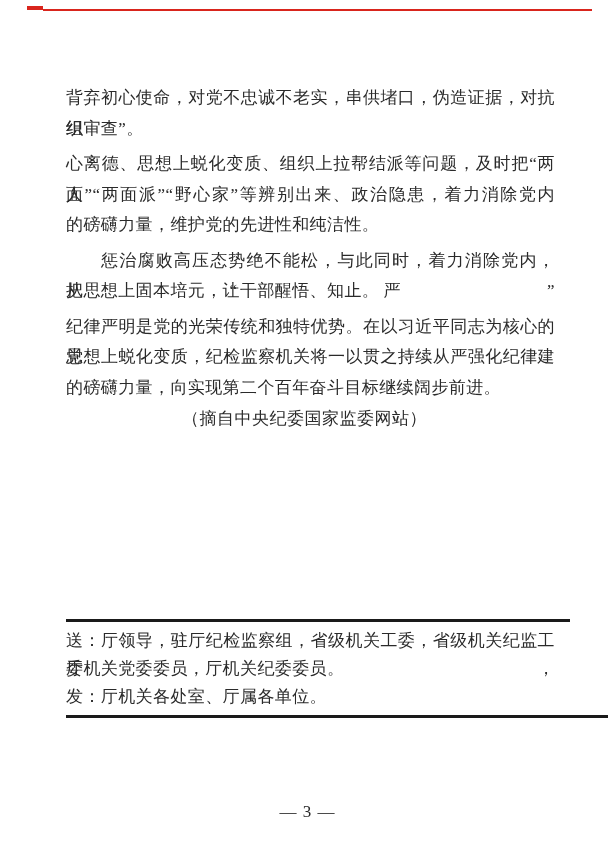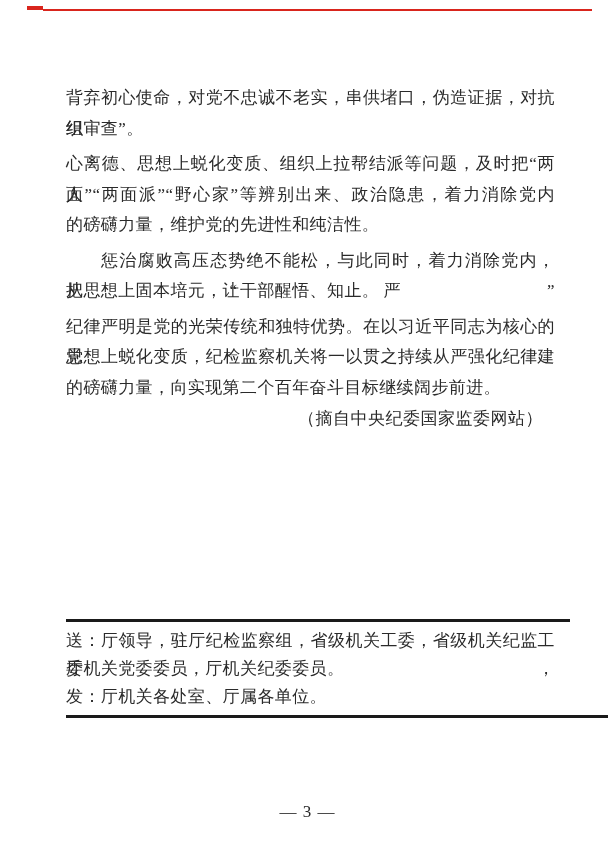--- a/index.html
+++ b/index.html
@@ -23,21 +23,21 @@
     height:30.5px;line-height:30.5px;font-size:17px;
     letter-spacing:0.4px;white-space:nowrap;
   }
   .line.fill{
     white-space:normal;
     text-align:justify;text-align-last:justify;
   }
   .line.indent{text-indent:35px;}
   .citation{
     margin-top:1px;height:30px;line-height:30px;font-size:17px;
-    text-align:right;padding-right:12px;letter-spacing:0.5px;
+    text-align:center;padding-right:12px;letter-spacing:0.5px;
   }
 
   
   .distribution{position:absolute;left:66px;top:619px;width:542px;}
   .rule{background:#1a1a1a;}
   .rule-top{width:504px;height:3px;}
   .rule-bottom{width:542px;height:3px;}
   .dist-lines{width:489px;padding:5px 0 4px 0;}
   .dist-line{
     height:28px;line-height:28px;font-size:17px;letter-spacing:0.4px;

